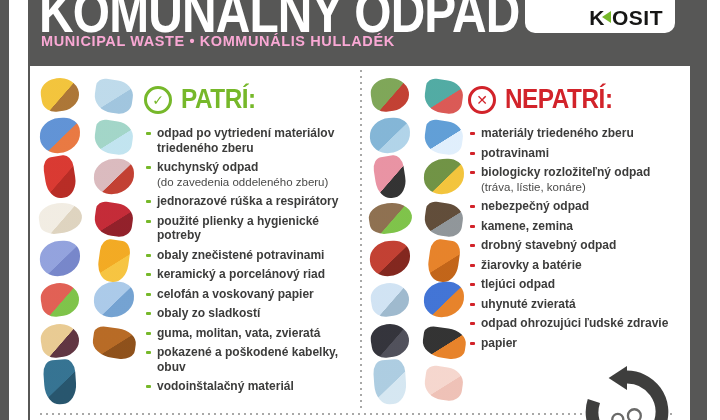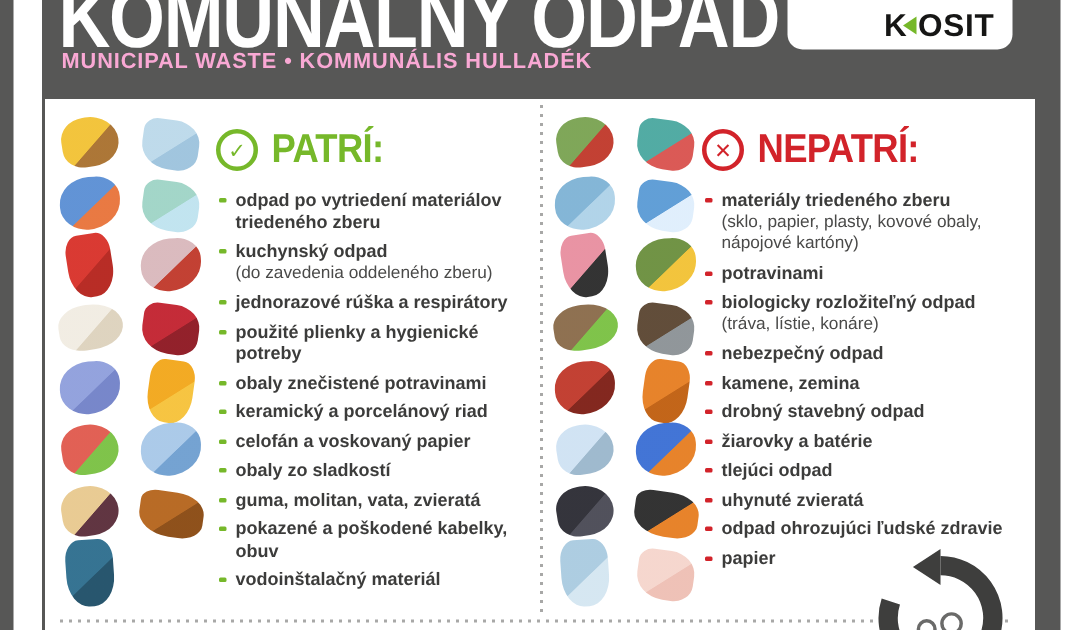--- a/index.html
+++ b/index.html
@@ -167,21 +167,21 @@
           <div style="background: linear-gradient(140deg, rgb(170, 203, 224) 55%, rgb(212, 230, 241) 56%);"></div>
           <div style="background: linear-gradient(140deg, rgb(245, 213, 204) 55%, rgb(238, 191, 180) 56%);"></div>
         </div>
       <div class="textblock">
         <div class="heading-row">
           <span class="badge">✕</span>
           <h2 class="heading">NEPATRÍ:</h2>
         </div>
         <ul class="list">
 
-            <li><span>materiály triedeného zberu</span><span class="sub">(sklo, papier, plasty, kovové obaly, nápojové kartóny)</span></li>
+            <li><span>materiály triedeného zberu</span></li>
 
             <li><span>potravinami</span></li>
 
             <li><span>biologicky rozložiteľný odpad</span><span class="sub">(tráva, lístie, konáre)</span></li>
 
             <li><span>nebezpečný odpad</span></li>
 
             <li><span>kamene, zemina</span></li>
 
             <li><span>drobný stavebný odpad</span></li>

